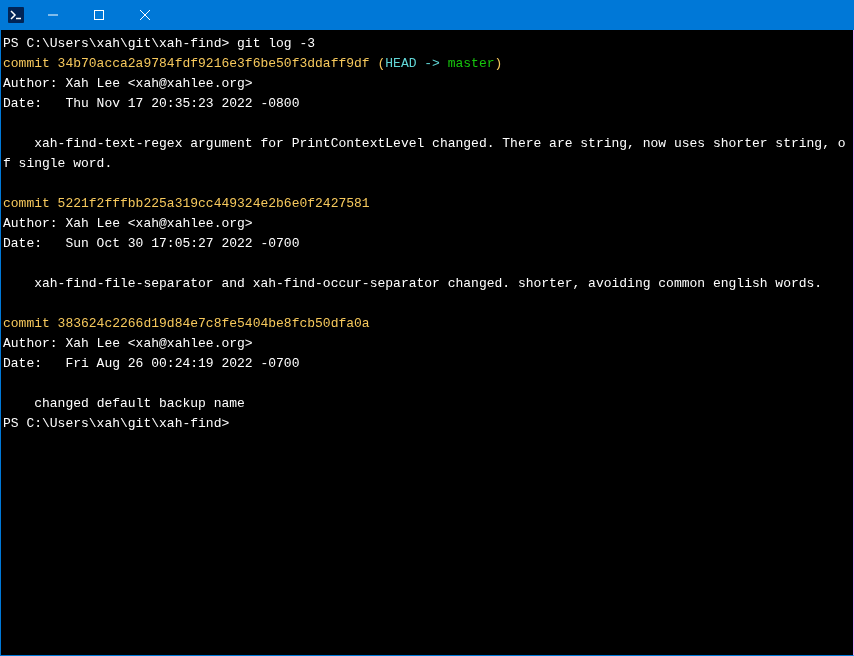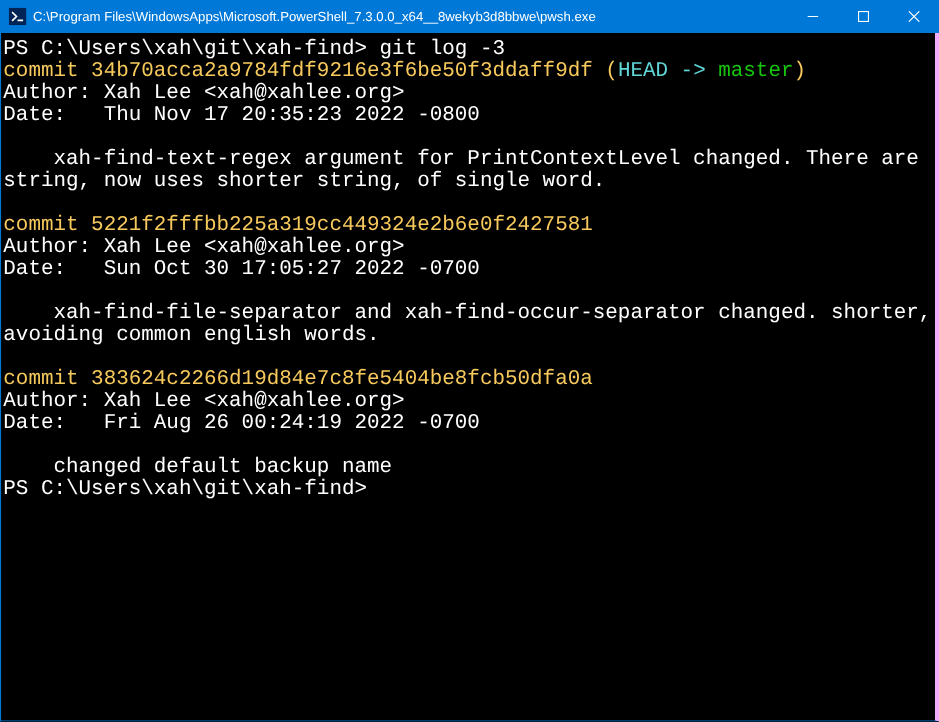--- a/index.html
+++ b/index.html
@@ -44,48 +44,47 @@
       align-items: center;
       justify-content: center;
       color: #fff;
       font-family: 'Segoe UI', sans-serif;
     }
     .titlebar-btn svg { width: 10px; height: 10px; }
     .terminal {
       background: #000;
       padding: 4px 2px;
       height: calc(100% - 30px);
-      font-size: 19px;
+      font-size: 13px;
       line-height: 20px;
       white-space: pre-wrap;
       word-break: break-all;
       color: #ccc;
       border-left: 1px solid #0078d7;
-      border-right: 4px solid #f0abfc;
+      border-right: 1px solid #f0abfc;
       border-bottom: 1px solid #0078d7;
     }
     .c-white  { color: #ffffff; }
     .c-yellow { color: #f7c95c; }
     .c-cyan   { color: #61d6d6; }
     .c-green  { color: #16c60c; }
     .prompt   { color: #ffffff; }
     .command  { color: #ffffff; }
   </style>
 </head>
 <body>
 
 <div class="titlebar">
   <span class="titlebar-icon">
     <svg viewBox="0 0 16 16">
       <rect x="0" y="0" width="16" height="16" fill="#012456" rx="1"></rect>
       <path d="M3 4 L7 8 L3 12" stroke="#fff" stroke-width="1.5" fill="none"></path>
       <line x1="8" y1="11.5" x2="13" y2="11.5" stroke="#fff" stroke-width="1.5"></line>
     </svg>
   </span>
-  <span class="titlebar-title">C:\Program Files\WindowsApps\Microsoft.PowerShell_7.3.0.0_x64__8wekyb3d8bbwe\pwsh.exe</span>
   <div class="titlebar-buttons">
     <div class="titlebar-btn">
       <svg viewBox="0 0 10 10">
           <line x1="0" y1="5" x2="10" y2="5" stroke="#fff" stroke-width="1"></line>
         </svg>
     </div>
     <div class="titlebar-btn">
       <svg viewBox="0 0 10 10">
           <rect x="0.5" y="0.5" width="9" height="9" stroke="#fff" stroke-width="1" fill="none"></rect>
         </svg>

